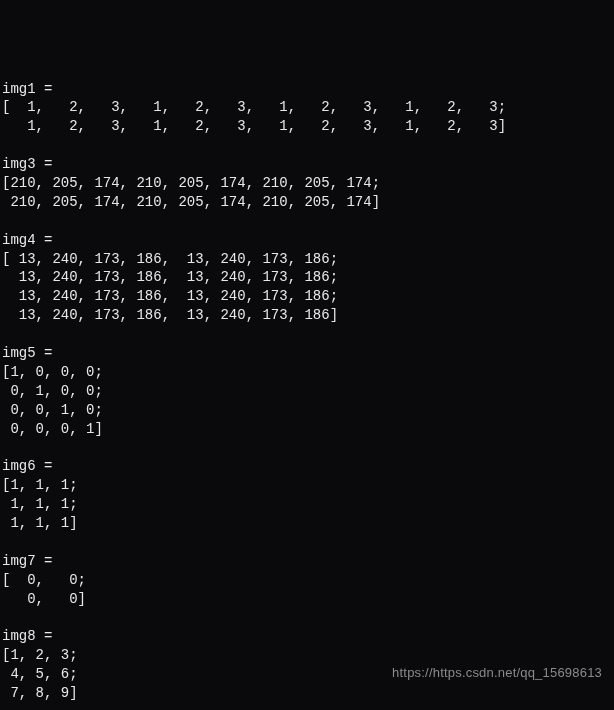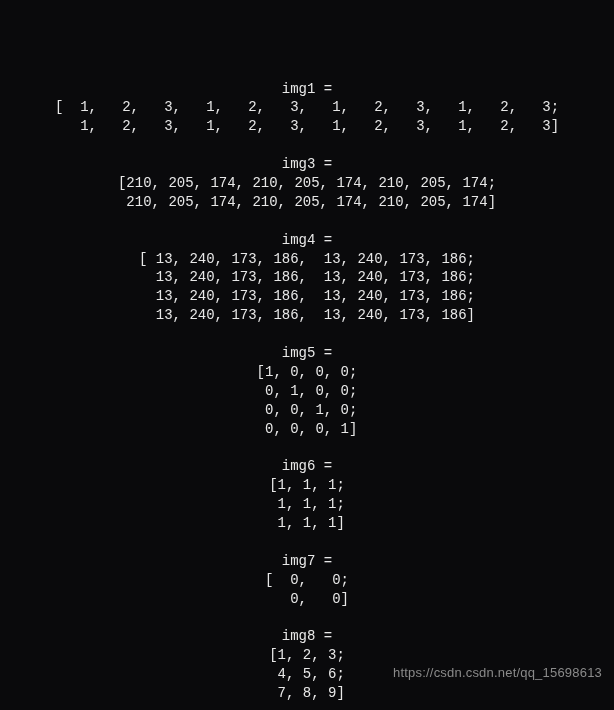--- a/index.html
+++ b/index.html
@@ -15,35 +15,34 @@
       width: 614px;
       height: 710px;
       padding: 4px 2px;
       line-height: 1.35;
       white-space: pre;
       overflow: hidden;
       position: relative;
     }
     .line {
       display: block;
-      text-align: center;
     }
     .watermark {
       position: absolute;
       bottom: 28px;
       right: 12px;
       color: #8a8a8a;
       font-size: 13px;
       font-family: Arial, sans-serif;
       letter-spacing: 0.2px;
     }
   </style>
 </head>
 <body>
 
 
 
 <div id="console-container"><span class="line">img1 =</span><span class="line">[  1,   2,   3,   1,   2,   3,   1,   2,   3,   1,   2,   3;</span><span class="line">   1,   2,   3,   1,   2,   3,   1,   2,   3,   1,   2,   3]</span><span class="line">&nbsp;</span><span class="line">img3 =</span><span class="line">[210, 205, 174, 210, 205, 174, 210, 205, 174;</span><span class="line"> 210, 205, 174, 210, 205, 174, 210, 205, 174]</span><span class="line">&nbsp;</span><span class="line">img4 =</span><span class="line">[ 13, 240, 173, 186,  13, 240, 173, 186;</span><span class="line">  13, 240, 173, 186,  13, 240, 173, 186;</span><span class="line">  13, 240, 173, 186,  13, 240, 173, 186;</span><span class="line">  13, 240, 173, 186,  13, 240, 173, 186]</span><span class="line">&nbsp;</span><span class="line">img5 =</span><span class="line">[1, 0, 0, 0;</span><span class="line"> 0, 1, 0, 0;</span><span class="line"> 0, 0, 1, 0;</span><span class="line"> 0, 0, 0, 1]</span><span class="line">&nbsp;</span><span class="line">img6 =</span><span class="line">[1, 1, 1;</span><span class="line"> 1, 1, 1;</span><span class="line"> 1, 1, 1]</span><span class="line">&nbsp;</span><span class="line">img7 =</span><span class="line">[  0,   0;</span><span class="line">   0,   0]</span><span class="line">&nbsp;</span><span class="line">img8 =</span><span class="line">[1, 2, 3;</span><span class="line"> 4, 5, 6;</span><span class="line"> 7, 8, 9]</span><span class="line">&nbsp;</span></div>
 
-<div class="watermark">https://csdn.csdn.net/qq_15698613</div>
+<div class="watermark">https://https.csdn.net/qq_15698613</div>
 
 
 
 
 </body></html>

